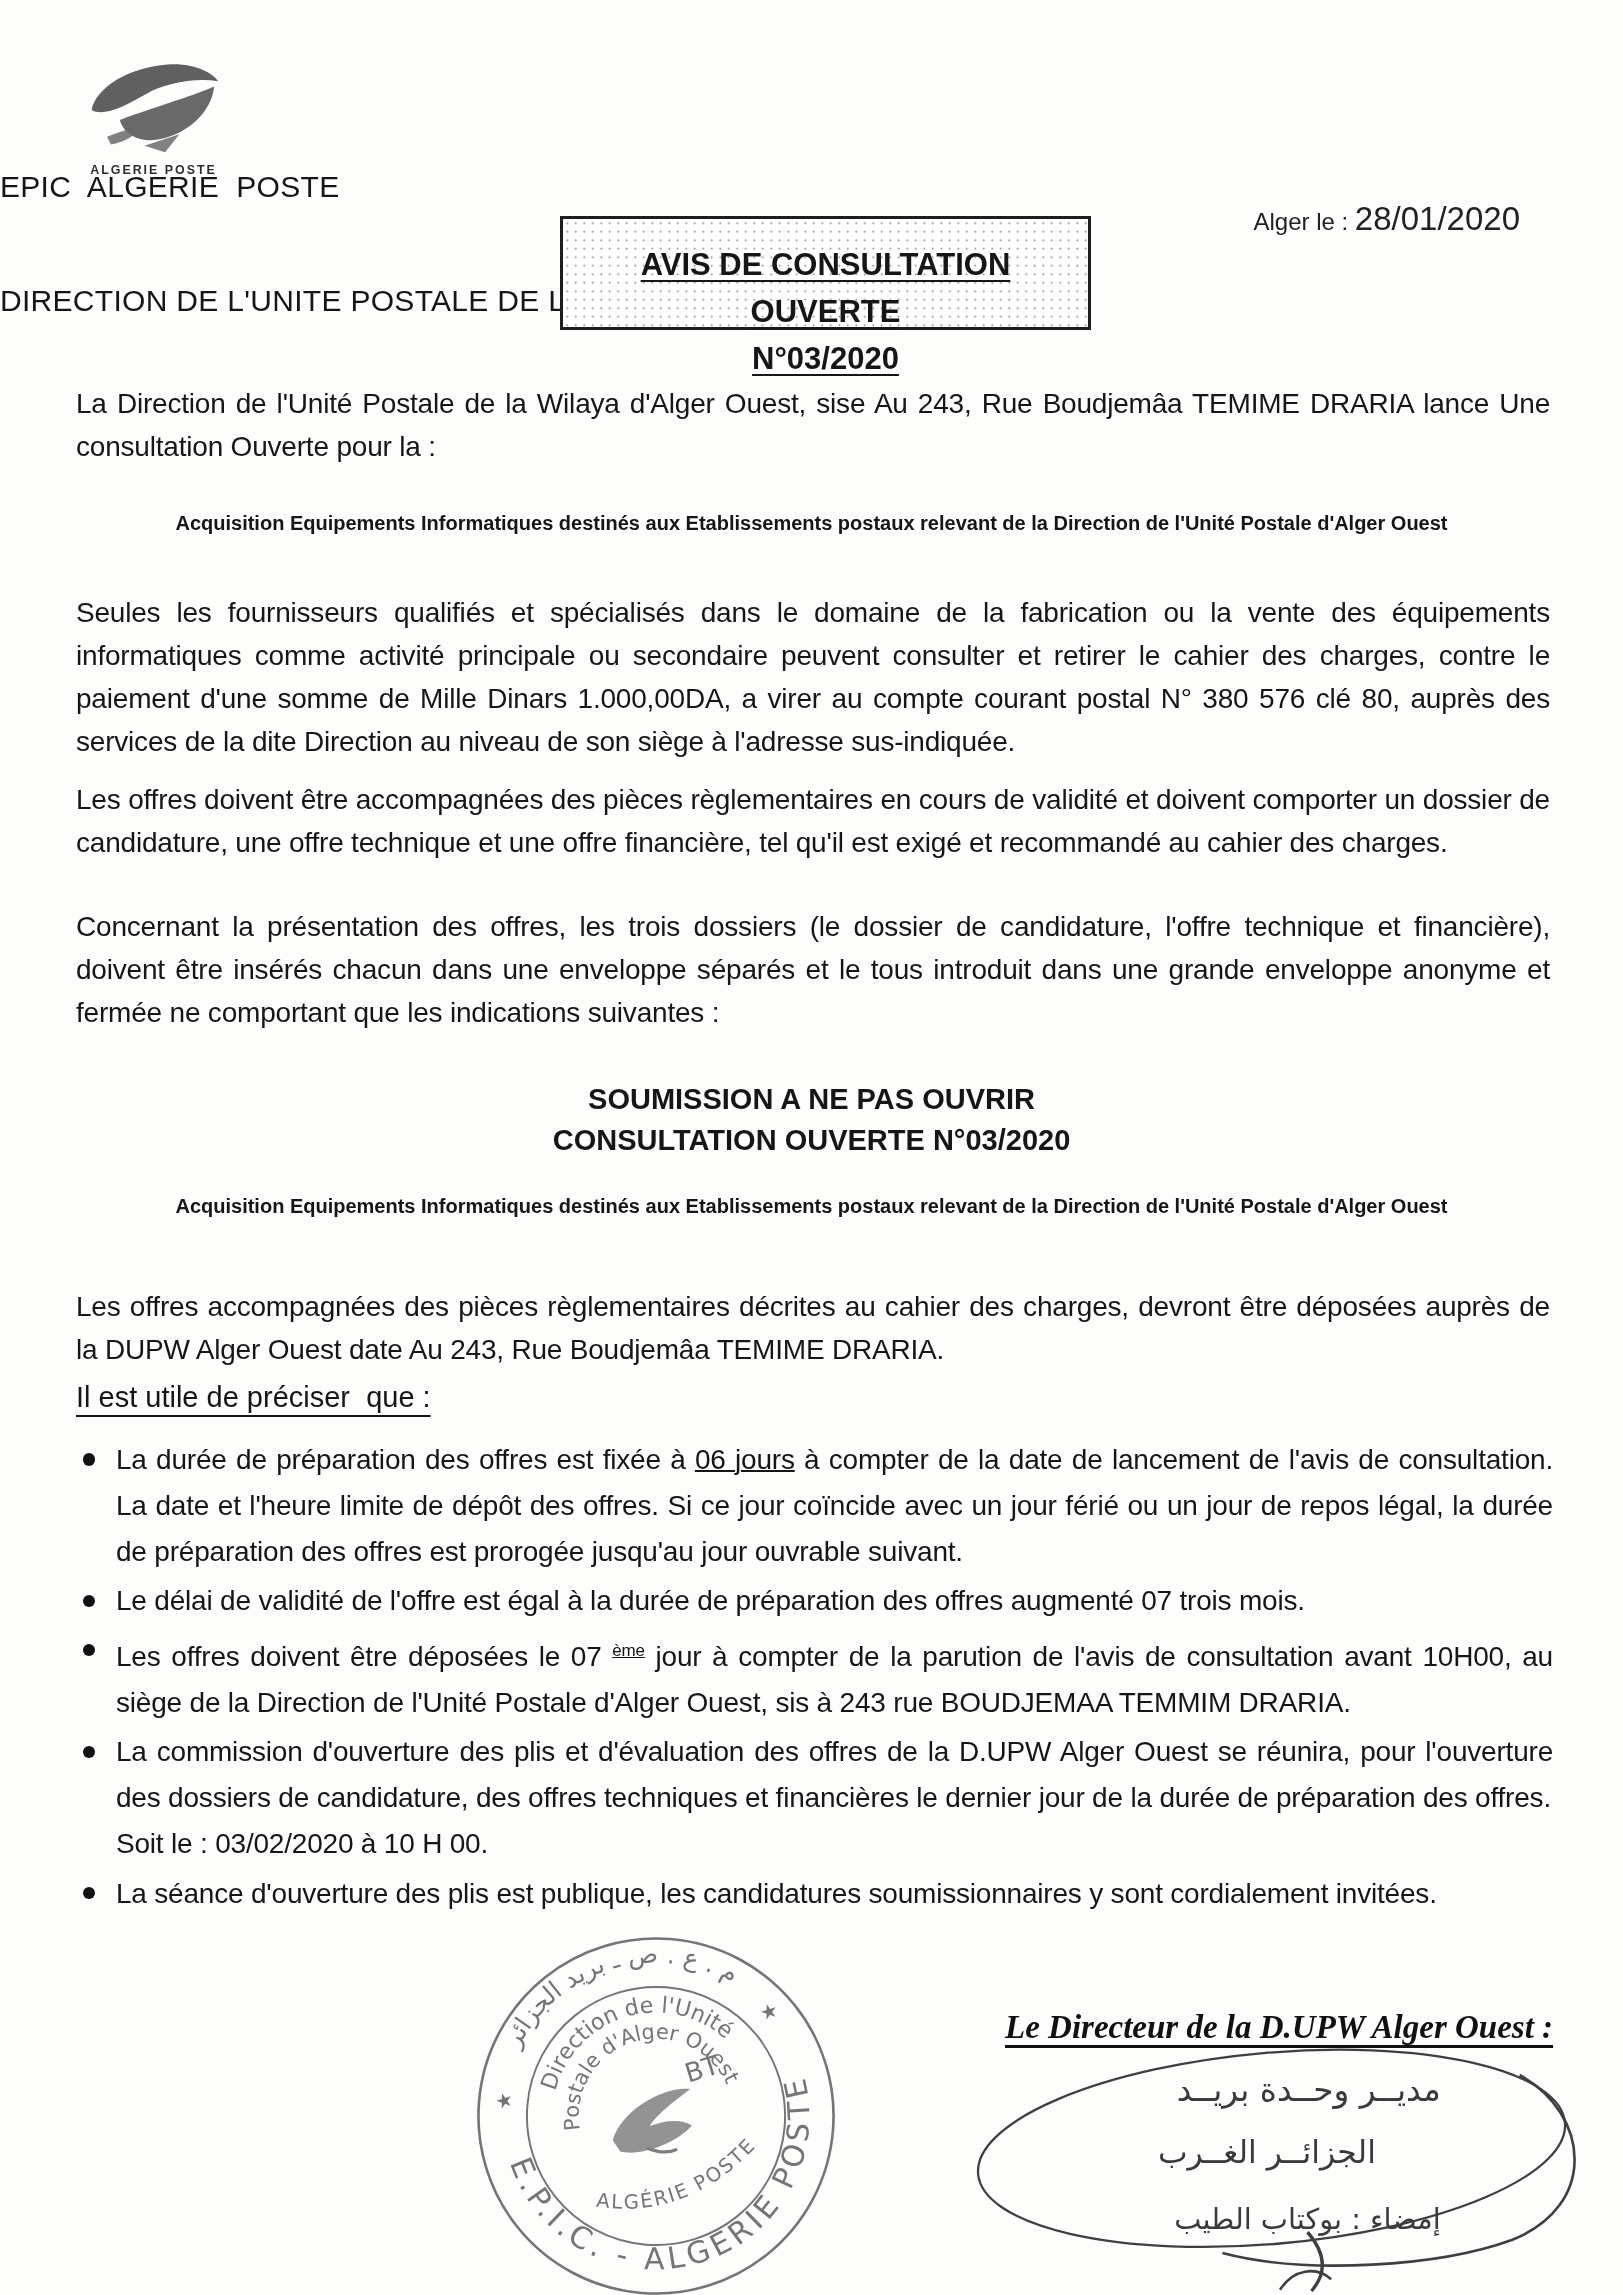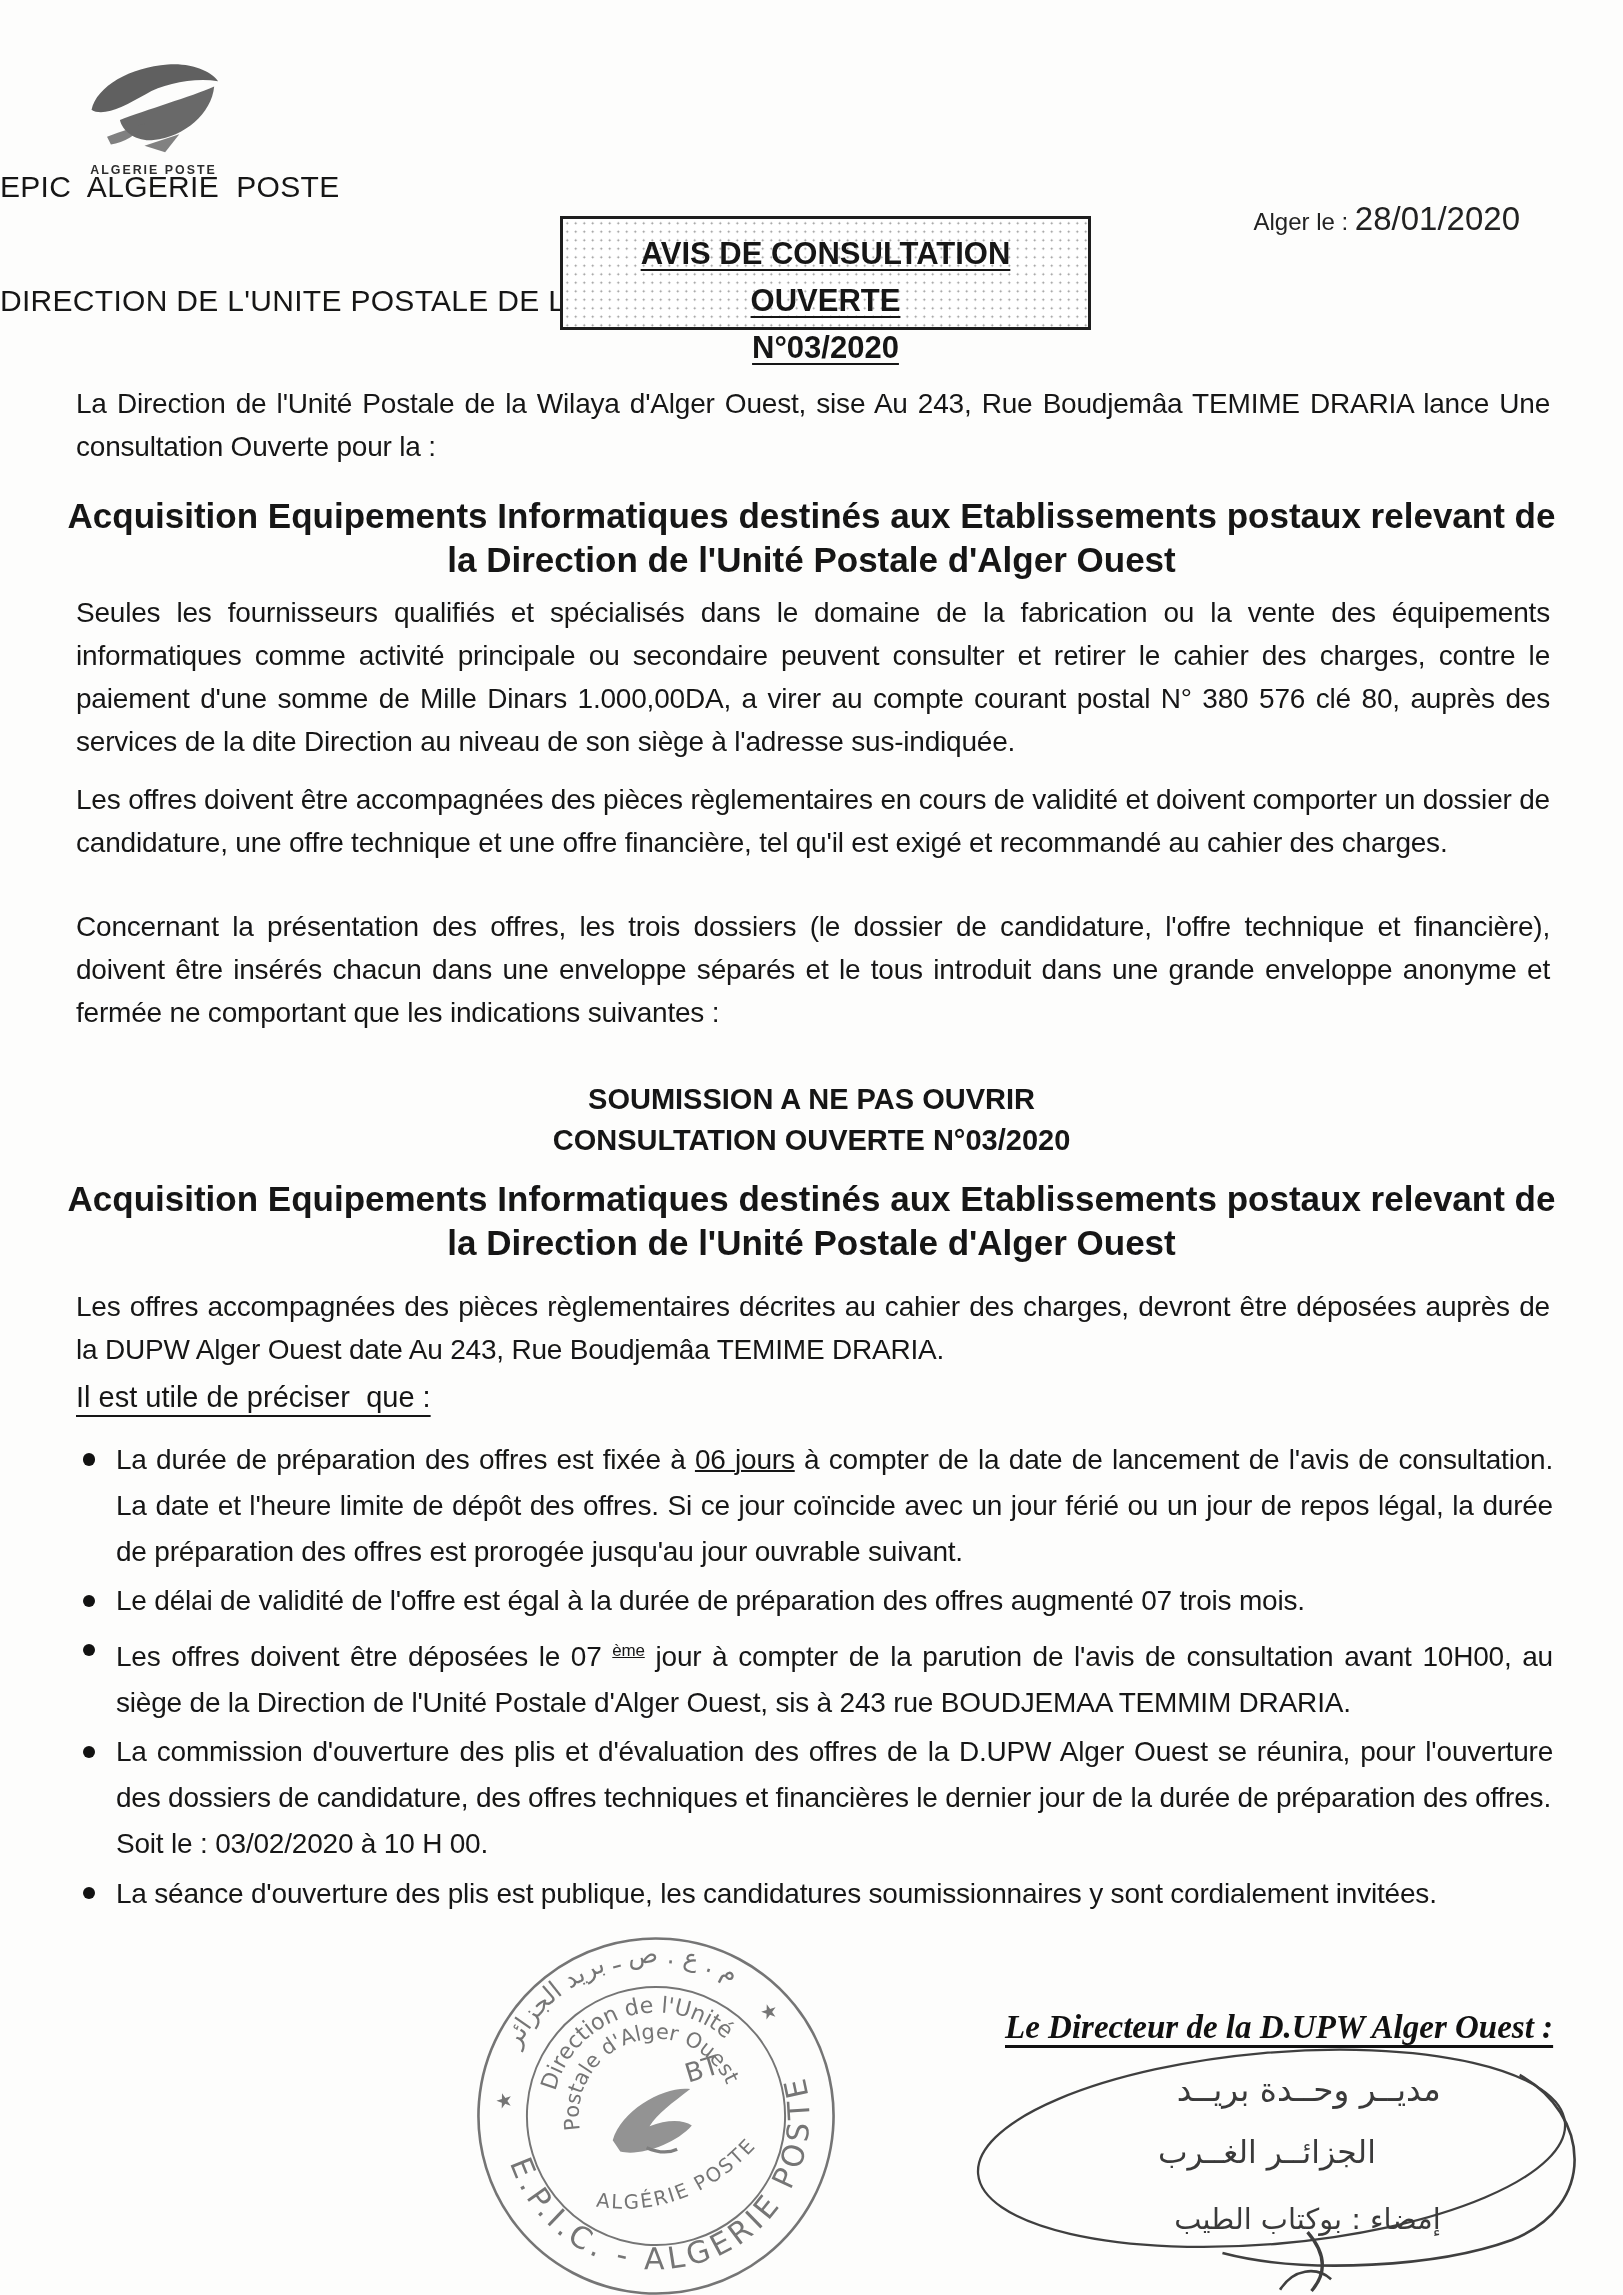--- a/index.html
+++ b/index.html
@@ -10,37 +10,37 @@
   .logo-wrap{position:absolute;left:81px;top:58px;width:145px;text-align:center}
   .logo-caption{font-size:12.4px;letter-spacing:2px;color:#2d2d2d;margin-top:1.3px;font-weight:700}
 
   .org{position:absolute;top:92px;left:0;width:100%;
        font-size:30px;line-height:38px;letter-spacing:0.3px;white-space:pre-wrap}
 
   .date-line{position:absolute;top:200px;right:103px;font-size:24px;color:#222;white-space:nowrap}
   .date-value{font-size:33px}
 
   .notice-box{position:absolute;left:560px;top:216px;width:531px;height:114px;
-        border:3.9px solid #1e1e1e;text-align:center;padding-top:11px;
+        border:3.9px solid #1e1e1e;text-align:center;padding-top:22px;
         background-color:#fff;
         background-image:radial-gradient(circle,#8f8f8f 0.9px,rgba(0,0,0,0) 1px);
         background-size:8.5px 8.5px}
   .notice-line{font-size:31px;font-weight:700;line-height:47px;
         text-decoration:underline;text-decoration-thickness:2px;text-underline-offset:5.2px}
 
   .body-text{position:absolute;left:76px;width:1474px;font-size:28px;line-height:43px;
         text-align:justify;letter-spacing:-0.2px}
   .p-intro{top:382px}
   .p-fournisseurs{top:591px}
   .p-offres{top:778px}
   .p-presentation{top:905px}
   .p-depot{top:1285px}
 
   .center-bold{position:absolute;left:62px;width:1499px;text-align:center;
-        font-weight:700;font-size:35px;line-height:44px}
+        font-weight:700;font-size:20px;line-height:58px}
   .obj1{top:494px}
   .obj2{top:1177px}
   .soum{top:1079px;font-size:29px;line-height:41px}
 
   .precision{position:absolute;left:76px;top:1381px;font-size:29px;white-space:pre-wrap;
         text-decoration:underline;text-decoration-thickness:2px;text-underline-offset:7.9px}
 
   .bullets{position:absolute;left:79px;top:1437px;width:1474px;list-style:none}
   .bullets li{position:relative;padding-left:37px;margin-bottom:3.3px;font-size:28px;
         line-height:46px;text-align:justify;letter-spacing:-0.2px}

